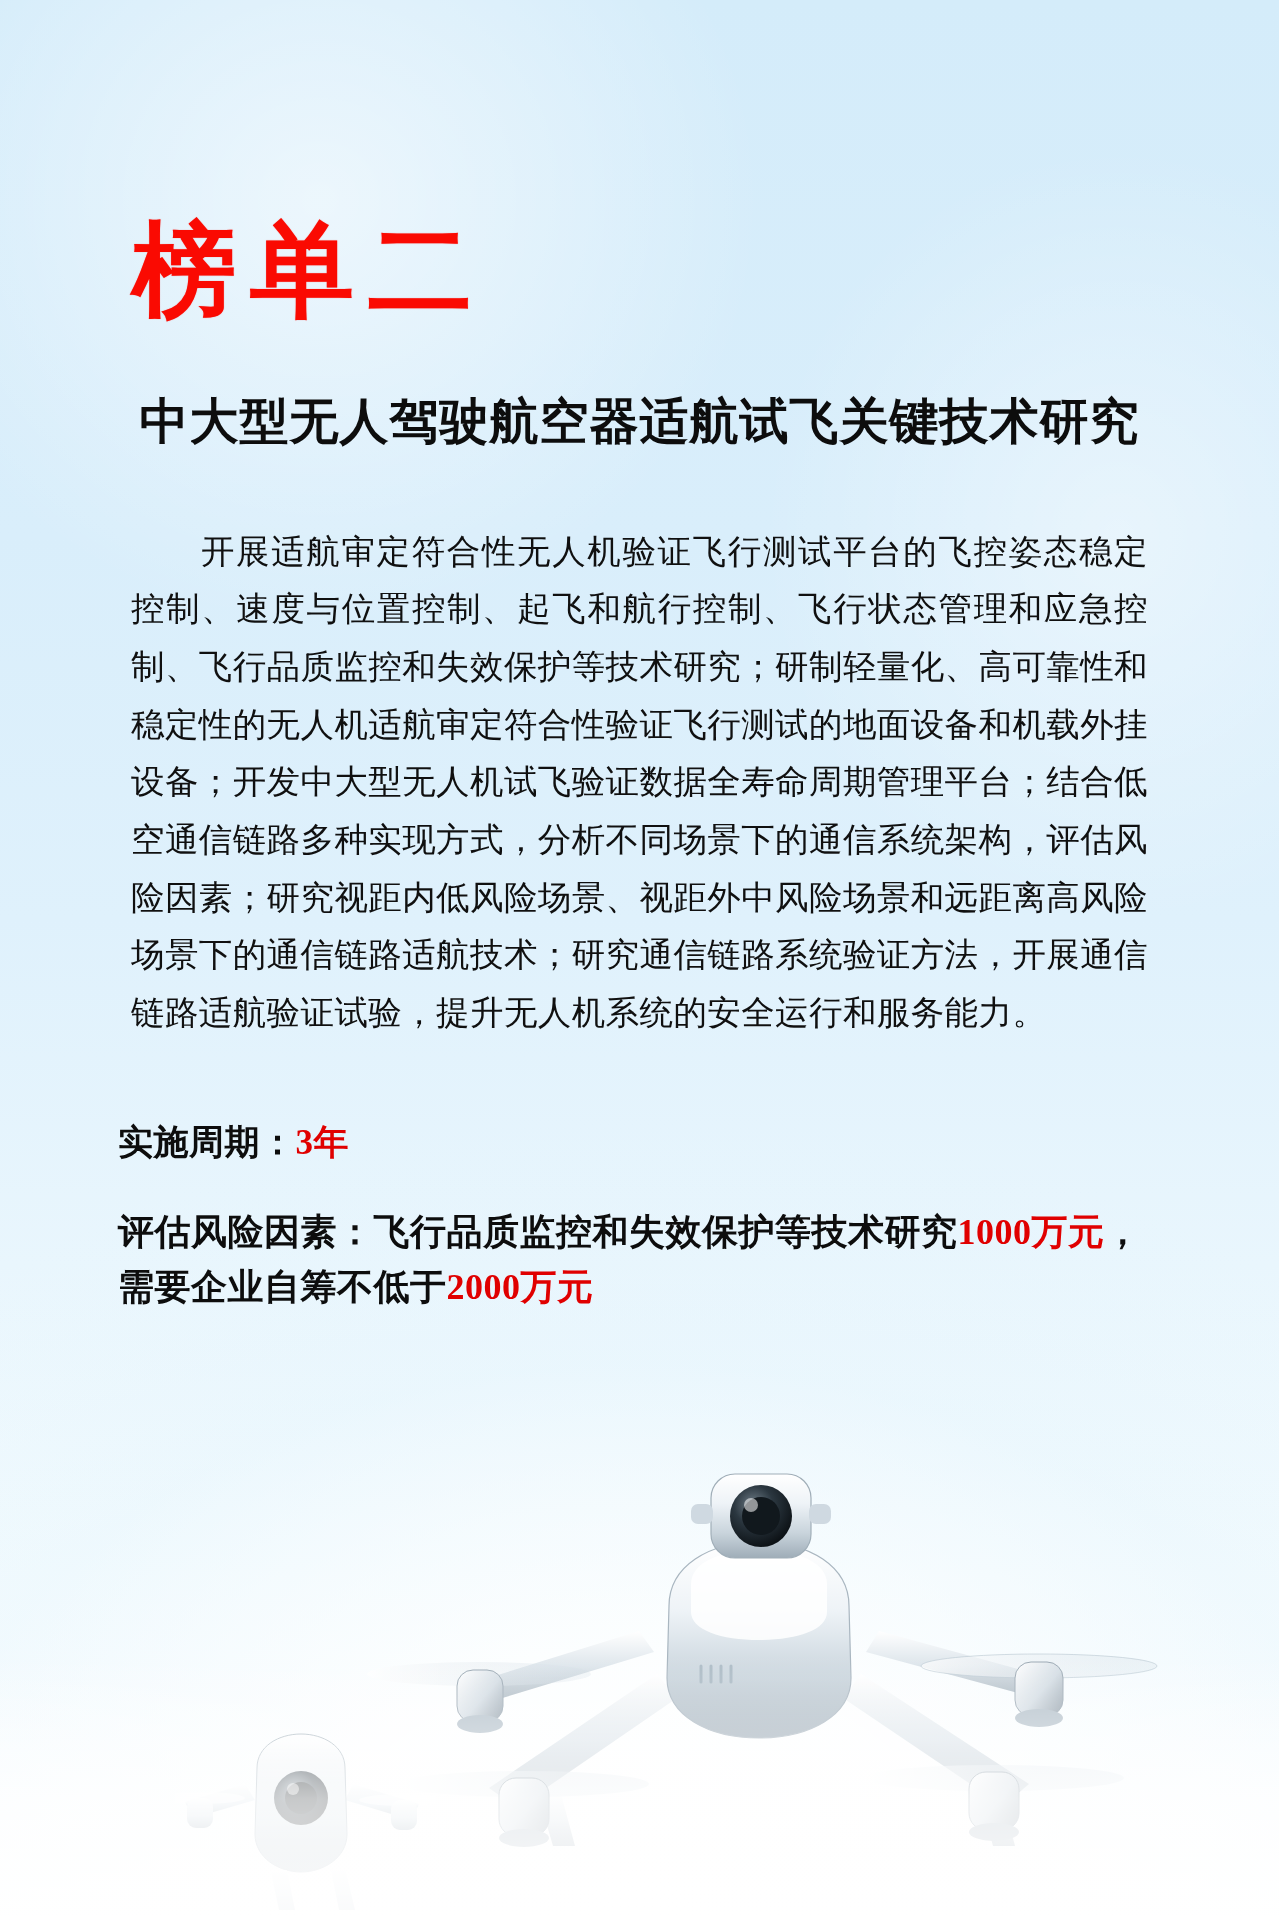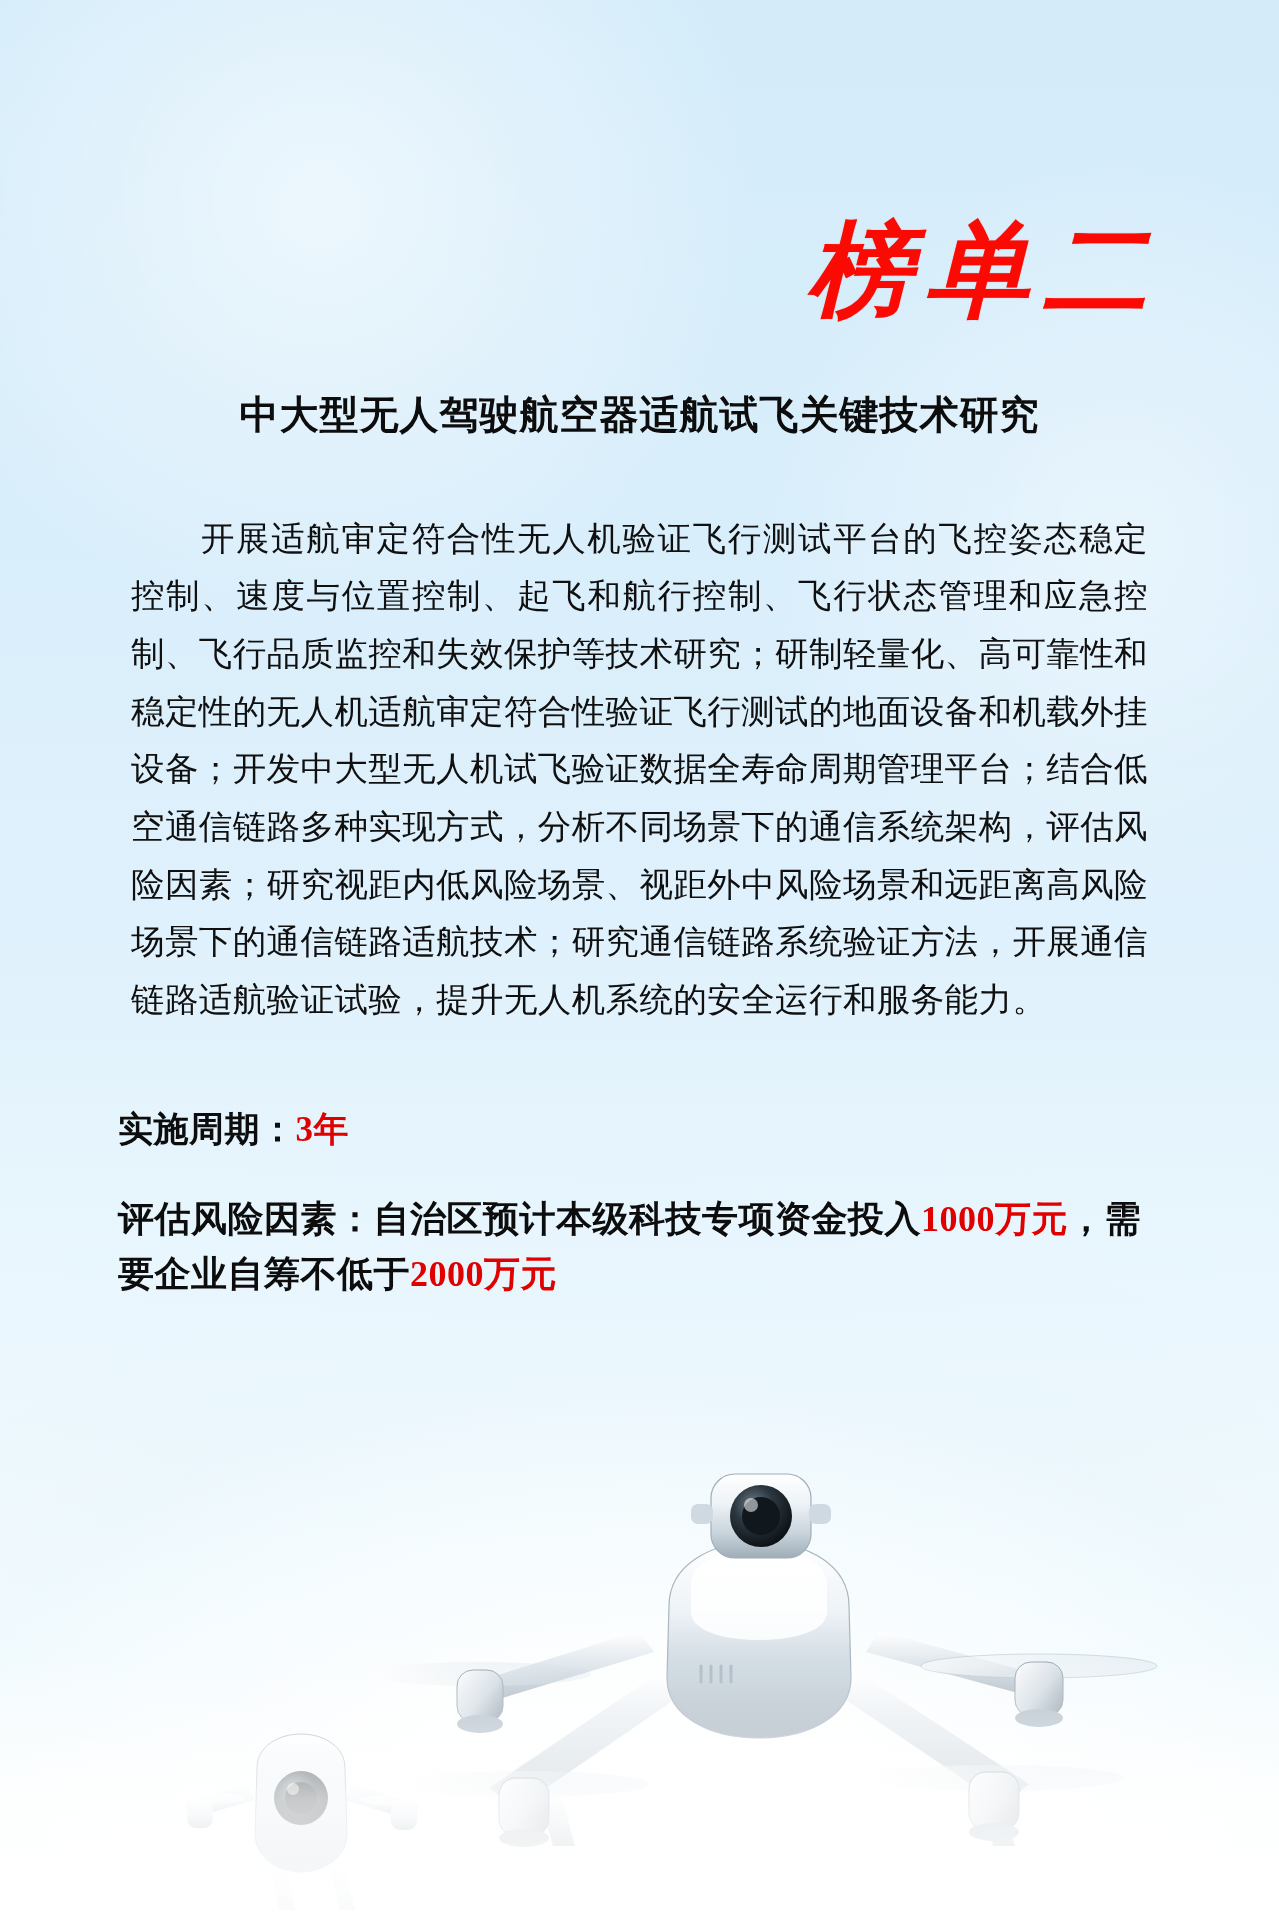--- a/index.html
+++ b/index.html
@@ -46,40 +46,39 @@
 
   .content {
     position: relative;
     z-index: 5;
     padding: 0 118px;
   }
 
   .main-title {
     margin: 0;
     padding-top: 215px;
-    text-align: right;
+    text-align: left;
     color: #fa0a02;
     font-family: "DejaVu Serif", "Liberation Serif", serif;
     font-weight: 700;
     font-size: 104px;
     line-height: 1.05;
     letter-spacing: 14px;
     text-indent: 14px;
     text-shadow: 0 0 1px rgba(250,10,2,0.5);
-    font-style: italic;
   }
 
   .subtitle {
     margin: 0;
     padding-top: 66px;
     text-align: center;
     color: #0d0d0d;
     font-family: "Liberation Serif", "DejaVu Serif", serif;
     font-weight: 700;
-    font-size: 39px;
+    font-size: 49px;
     letter-spacing: 1px;
     line-height: 1.3;
   }
 
   .body-text {
     margin: 13px;
     padding-top: 56px;
     color: #101010;
     font-family: "Liberation Serif", "DejaVu Serif", serif;
     font-size: 33.5px;
@@ -281,19 +280,19 @@
 
     <p class="body-text">开展适航审定符合性无人机验证飞行测试平台的飞控姿态稳定控制、速度与位置控制、起飞和航行控制、飞行状态管理和应急控制、飞行品质监控和失效保护等技术研究；研制轻量化、高可靠性和稳定性的无人机适航审定符合性验证飞行测试的地面设备和机载外挂设备；开发中大型无人机试飞验证数据全寿命周期管理平台；结合低空通信链路多种实现方式，分析不同场景下的通信系统架构，评估风险因素；研究视距内低风险场景、视距外中风险场景和远距离高风险场景下的通信链路适航技术；研究通信链路系统验证方法，开展通信链路适航验证试验，提升无人机系统的安全运行和服务能力。</p>
 
     <div class="field-block">
 
       <div class="field-line period">
         <span>实施周期：</span><span class="hl">3年</span>
       </div>
 
       <div class="field-line funding">
-        <span>评估风险因素：</span><span>自治区预计本级科技专项资金投入</span><span class="hl">1000万元</span><span>，需要企业自筹不低于</span><span class="hl">2000万元</span>
+        <span>评估风险因素：</span><span>飞行品质监控和失效保护等技术研究</span><span class="hl">1000万元</span><span>，需要企业自筹不低于</span><span class="hl">2000万元</span>
       </div>
 
     </div>
   </div>
 
 </div>
 
 </body></html>

